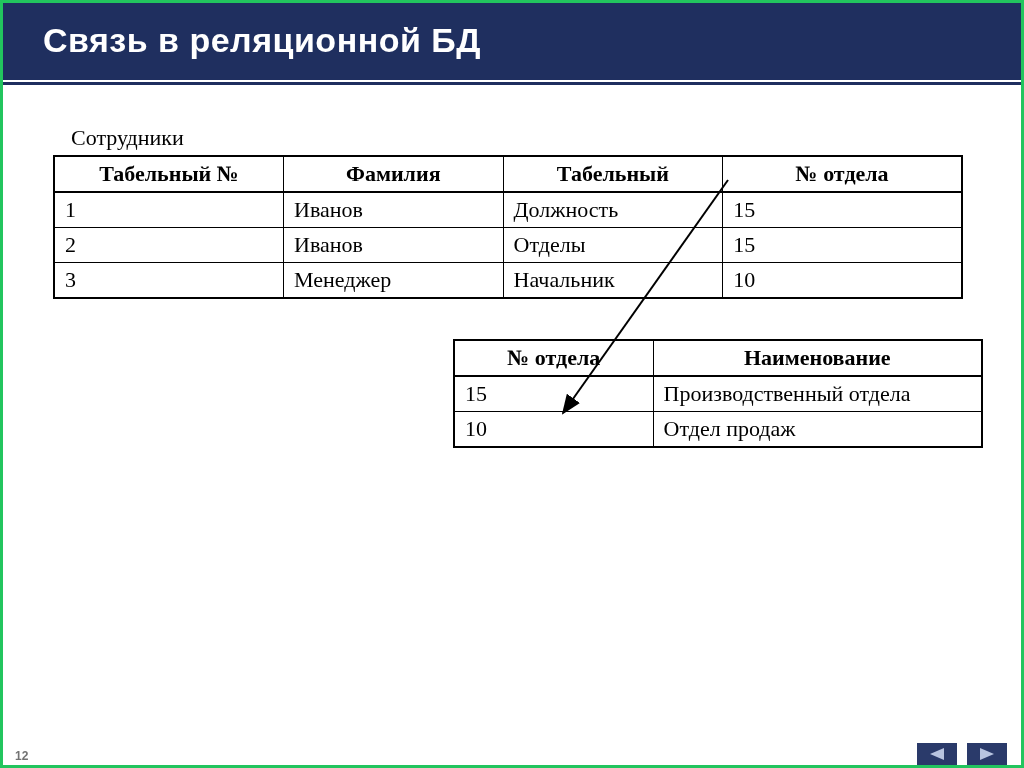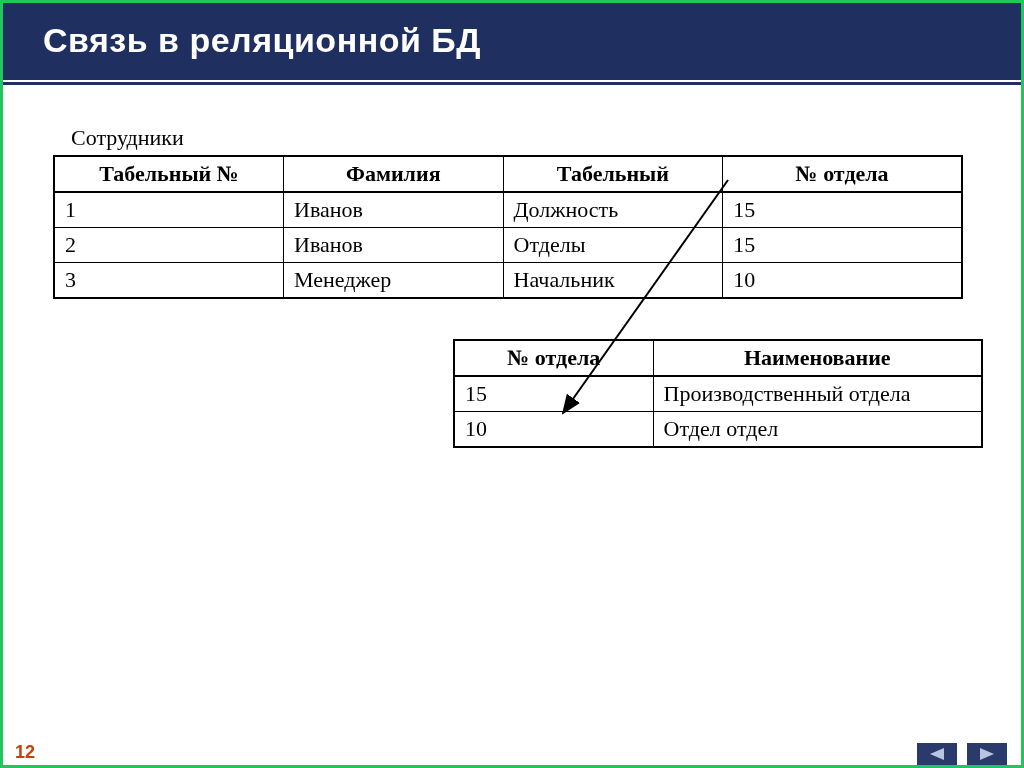--- a/index.html
+++ b/index.html
@@ -81,23 +81,23 @@
     .footer {
       position: absolute;
       left: 0; right: 0; bottom: 0;
       height: 24px;
     }
     .page-num {
       position: absolute;
       left: 12px;
       bottom: 2px;
       font-family: Arial, sans-serif;
-      font-size: 18px;
+      font-size: 12px;
       font-weight: bold;
-      color: #c2410c;
+      color: #737373;
     }
     .nav-buttons {
       position: absolute;
       right: 14px;
       bottom: 0px;
       display: flex;
       gap: 10px;
     }
     .nav-btn {
       width: 40px;
@@ -178,21 +178,21 @@
             <th>Наименование</th>
           </tr>
         </thead>
         <tbody>
           <tr>
             <td>15</td>
             <td>Производственный отдела</td>
           </tr>
           <tr>
             <td>10</td>
-            <td>Отдел отдел</td>
+            <td>Отдел продаж</td>
           </tr>
         </tbody>
       </table>
     </div>
 
     <svg class="arrow-overlay" width="1024" height="700">
       <defs>
         <marker id="arrowhead" markerWidth="10" markerHeight="8" refX="9" refY="4" orient="auto">
           <polygon points="0 0, 10 4, 0 8" fill="#000"></polygon>
         </marker>

